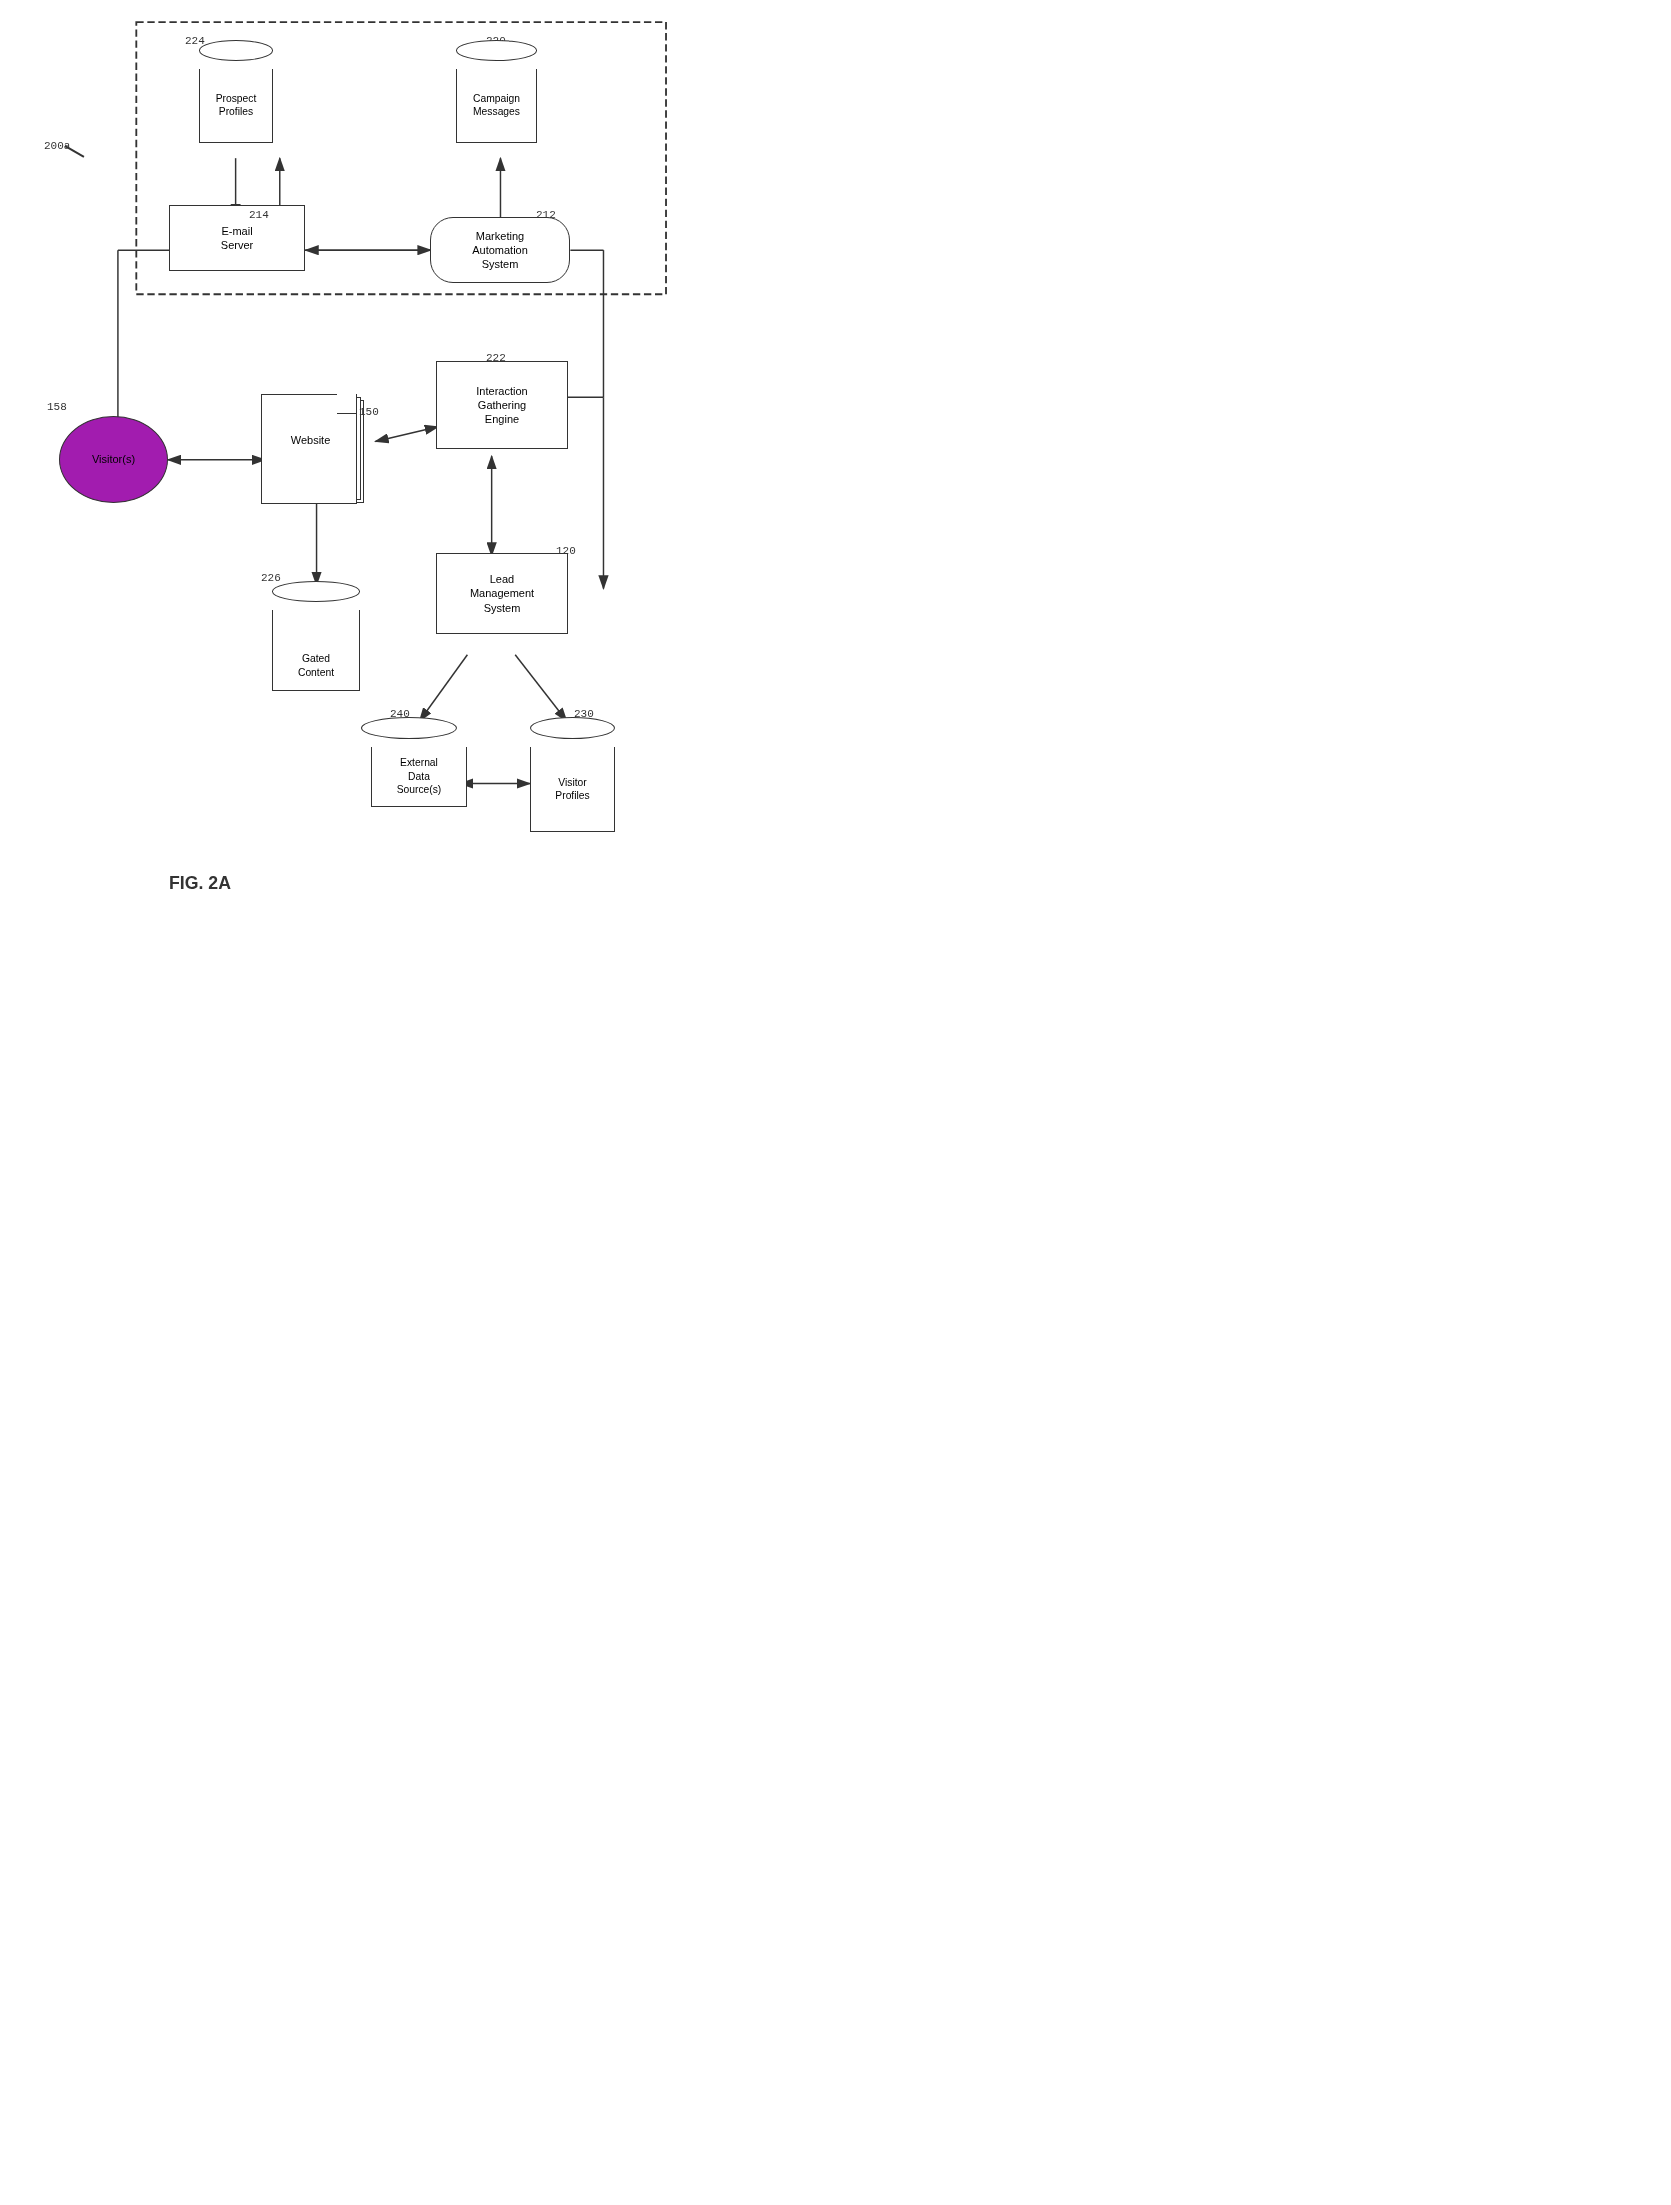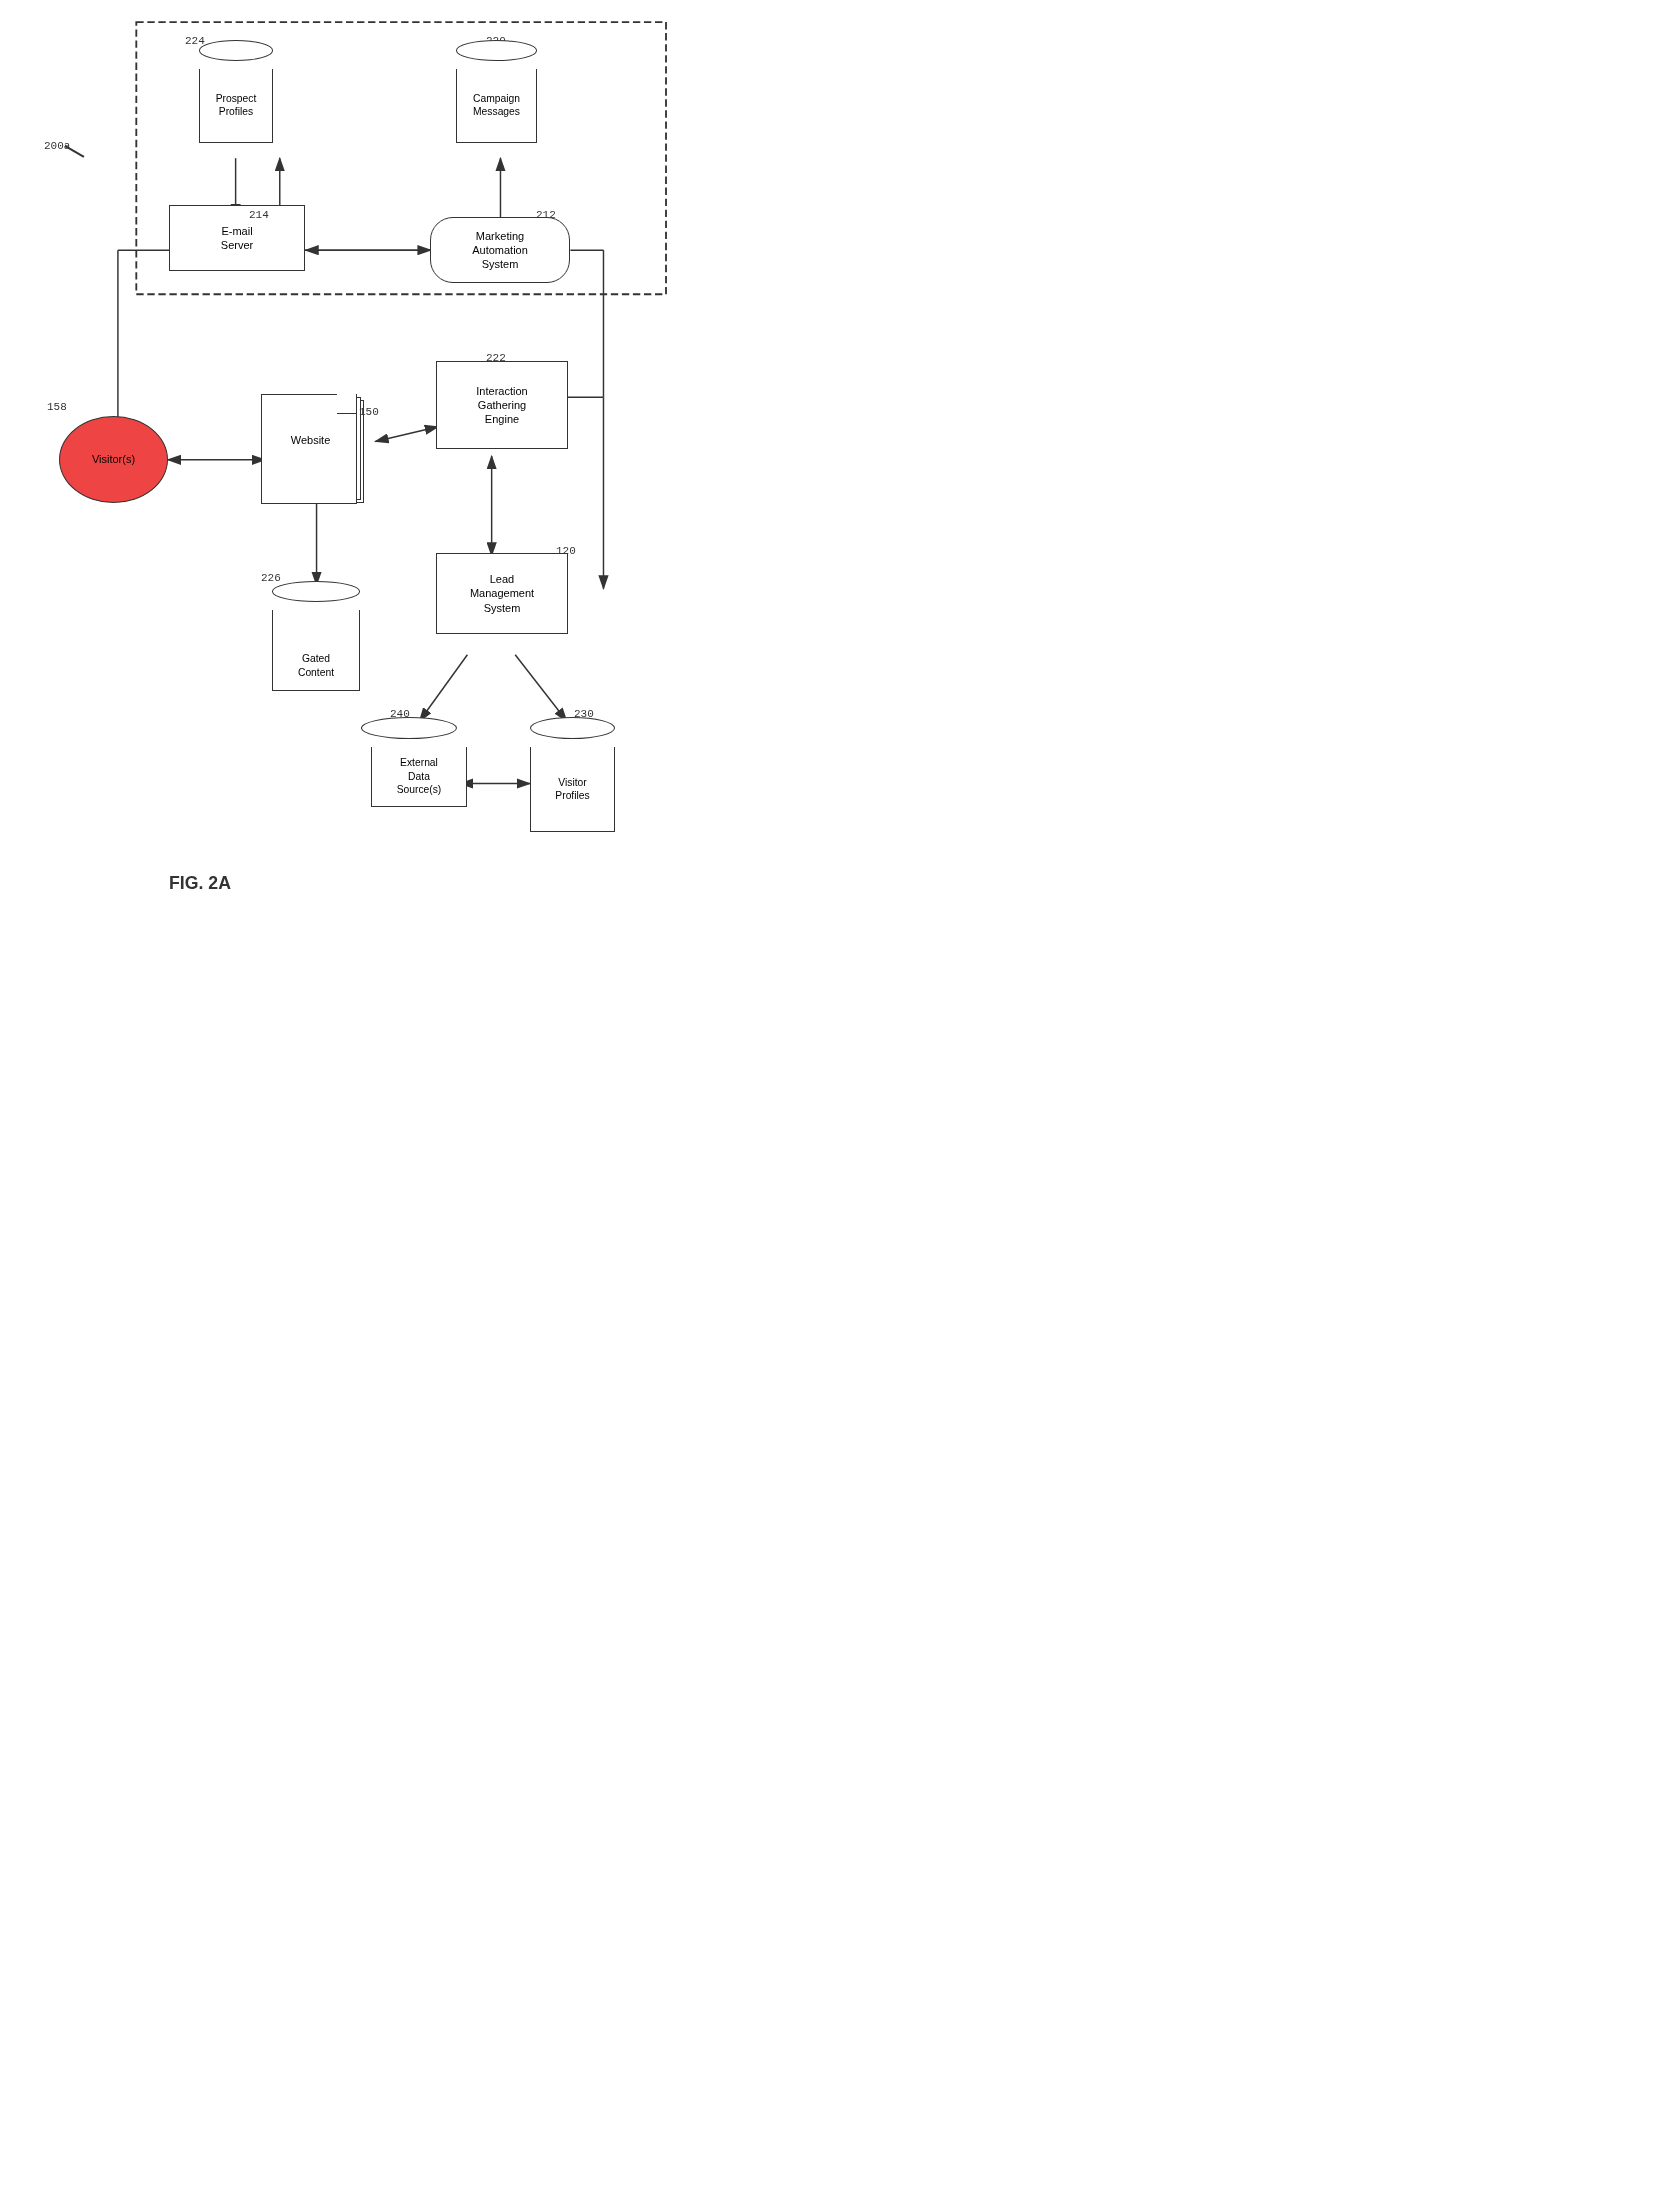--- a/index.html
+++ b/index.html
@@ -58,21 +58,21 @@
       background: #fff;
       position: relative;
       z-index: 2;
     }
 
     
     .circle-shape {
       position: absolute;
       border: 1.8px solid #333;
       border-radius: 50%;
-      background: #ef4444;
+      background: #a21caf;
       display: flex;
       align-items: center;
       justify-content: center;
       text-align: center;
       font-size: 11px;
       font-weight: normal;
       line-height: 1.3;
     }
 
     

